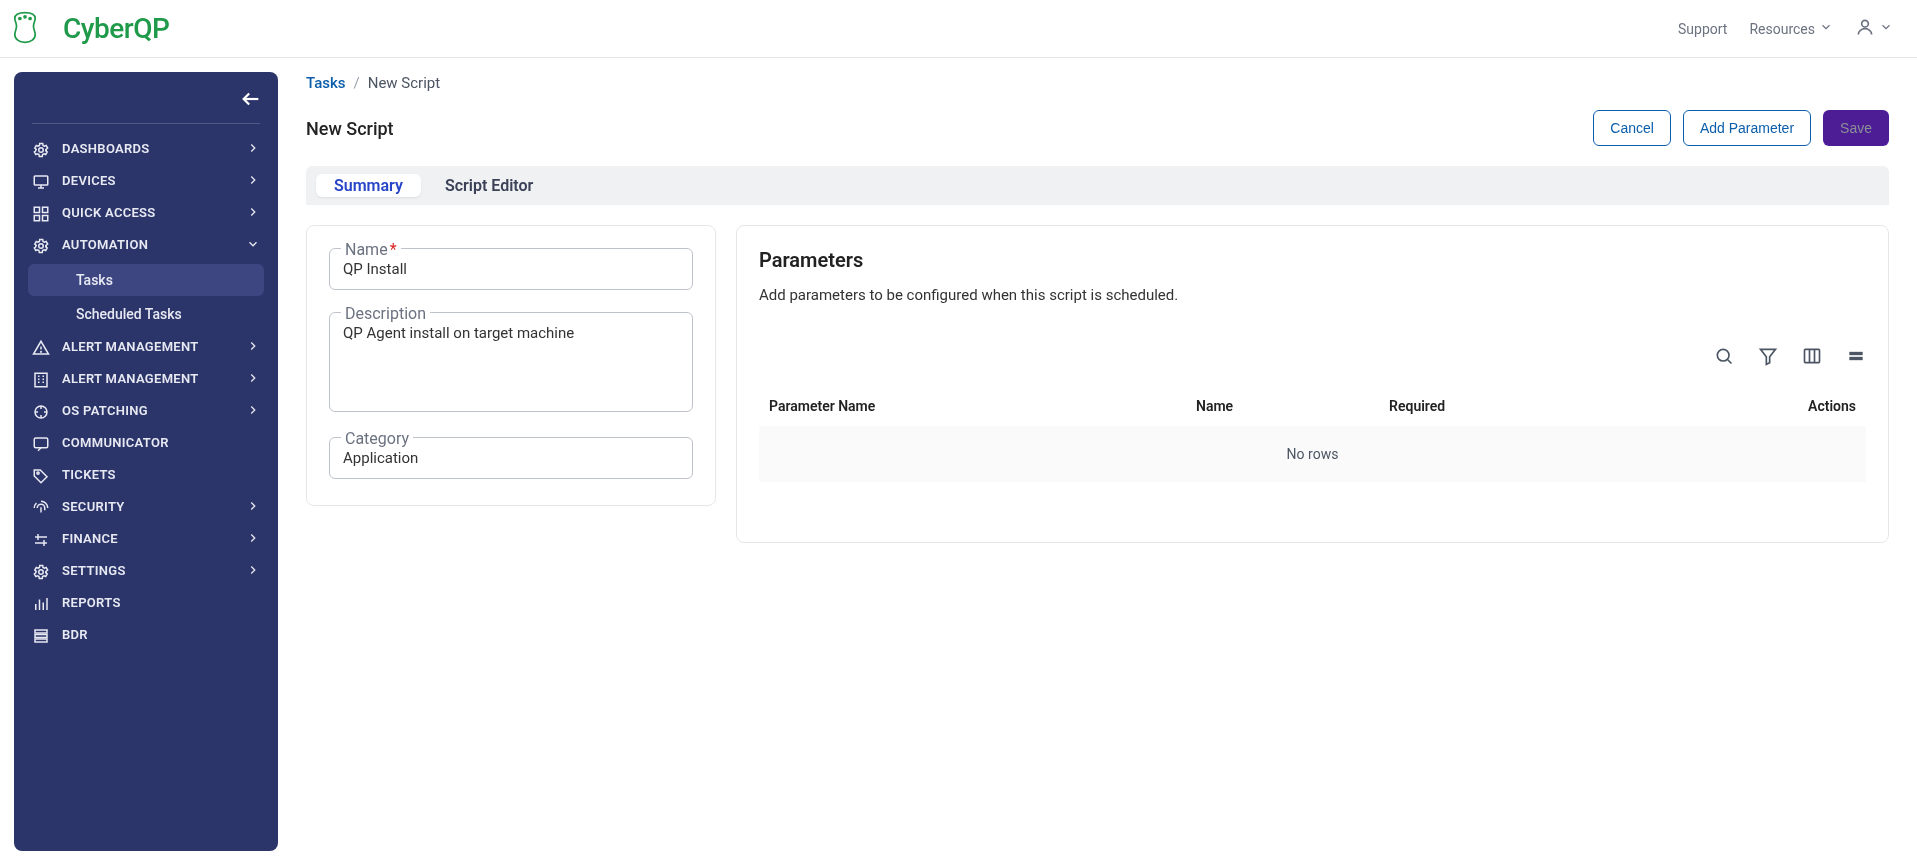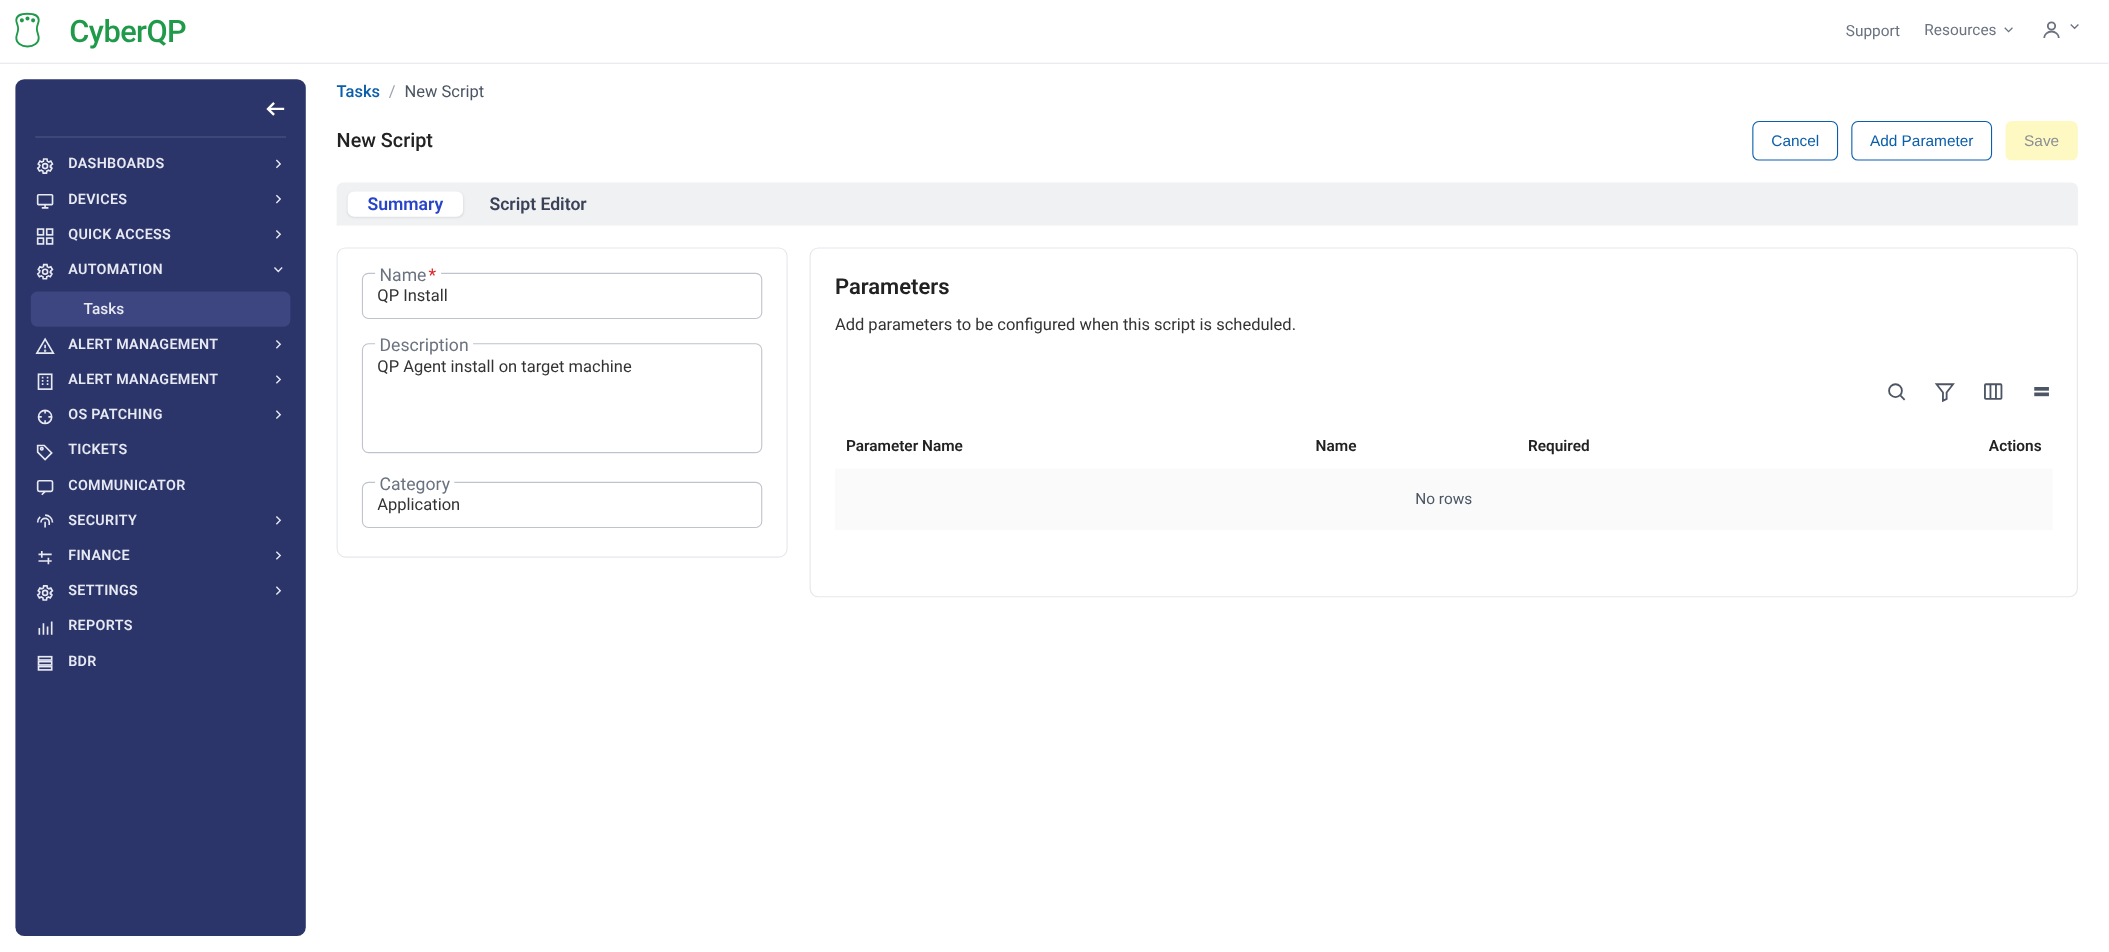--- a/index.html
+++ b/index.html
@@ -23,21 +23,21 @@
   }
   .brand { display:flex; align-items:center; gap:21px; }
   .brand svg { width: 34px; height: 34px; }
   .brand-text {
     font-size: 28px;
     font-weight: 500;
     color: #1F9A4A;
     letter-spacing: -0.5px;
   }
   .topbar-right { display:flex; align-items:center; gap:22px; color:#6b7280; }
-  .top-link { cursor:pointer; font-size:14px; display:flex; align-items:flex-start; gap:4px; }
+  .top-link { cursor:pointer; font-size:14px; display:flex; align-items:center; gap:4px; }
 
   
   .layout {
     display: flex;
     min-height: calc(100vh - 58px);
   }
 
   
   .sidebar {
     width: 264px;
@@ -107,21 +107,21 @@
   .btn {
     padding: 9px 16px;
     border-radius: 6px;
     font-size: 14px;
     font-weight: 500;
     cursor:pointer;
     border: 1px solid transparent;
     background: #fff;
   }
   .btn-outline { border-color:#0b5eab; color:#0b5eab; background:#fff; }
-  .btn-disabled { background:#fef9c3; color:#8b8f97; cursor:not-allowed; }
+  .btn-disabled { background:#4c1d95; color:#8b8f97; cursor:not-allowed; }
 
   
   .tabbar {
     background:#f0f1f3;
     border-radius: 6px 6px 0 0;
     padding: 8px 10px;
     display:flex; gap:6px;
     margin-bottom: 20px;
   }
   .tab {
@@ -309,20 +309,21 @@
               <path d="M19 12a7 7 0 0 0-.1-1l2-1.6-2-3.4-2.4 1a7 7 0 0 0-1.8-1l-.4-2.6h-4l-.4 2.6a7 7 0 0 0-1.8 1l-2.4-1-2 3.4 2 1.6A7 7 0 0 0 5 12a7 7 0 0 0 .1 1l-2 1.6 2 3.4 2.4-1a7 7 0 0 0 1.8 1l.4 2.6h4l.4-2.6a7 7 0 0 0 1.8-1l2.4 1 2-3.4-2-1.6c.1-.3.1-.7.1-1z"></path>
             </svg>
           </span>
           <span>AUTOMATION</span>
           <span class="spacer"></span>
           <span><svg width="14" height="14" viewBox="0 0 24 24" fill="none" stroke="currentColor" stroke-width="2.2">
               <polyline points="6 9 12 15 18 9"></polyline>
             </svg></span>
         </div>
         <div class="nav-sub active">Tasks</div>
+        <div class="nav-sub">Scheduled Tasks</div>
         <div class="nav-item">
           <span class="icon-slot">
             <svg width="18" height="18" viewBox="0 0 24 24" fill="none" stroke="currentColor" stroke-width="2">
               <path d="M12 3 2 20h20L12 3z"></path>
               <line x1="12" y1="10" x2="12" y2="14"></line>
               <circle cx="12" cy="17" r="0.5" fill="currentColor"></circle>
             </svg>
           </span>
           <span>ALERT MANAGEMENT</span>
           <span class="spacer"></span>
@@ -360,35 +361,35 @@
           </span>
           <span>OS PATCHING</span>
           <span class="spacer"></span>
           <span><svg width="14" height="14" viewBox="0 0 24 24" fill="none" stroke="currentColor" stroke-width="2.2">
               <polyline points="9 6 15 12 9 18"></polyline>
             </svg></span>
         </div>
         <div class="nav-item">
           <span class="icon-slot">
             <svg width="18" height="18" viewBox="0 0 24 24" fill="none" stroke="currentColor" stroke-width="2">
+              <rect x="3" y="4" width="18" height="13" rx="2"></rect>
+              <path d="M8 21l4-4"></path>
+            </svg>
+          </span>
+          <span>COMMUNICATOR</span>
+          <span class="spacer"></span>
+        </div>
+        <div class="nav-item">
+          <span class="icon-slot">
+            <svg width="18" height="18" viewBox="0 0 24 24" fill="none" stroke="currentColor" stroke-width="2">
               <path d="M20 13l-8 8-9-9V4h8l9 9z"></path>
               <circle cx="8" cy="8" r="1.5"></circle>
             </svg>
           </span>
           <span>TICKETS</span>
-          <span class="spacer"></span>
-        </div>
-        <div class="nav-item">
-          <span class="icon-slot">
-            <svg width="18" height="18" viewBox="0 0 24 24" fill="none" stroke="currentColor" stroke-width="2">
-              <rect x="3" y="4" width="18" height="13" rx="2"></rect>
-              <path d="M8 21l4-4"></path>
-            </svg>
-          </span>
-          <span>COMMUNICATOR</span>
           <span class="spacer"></span>
         </div>
         <div class="nav-item">
           <span class="icon-slot">
             <svg width="18" height="18" viewBox="0 0 24 24" fill="none" stroke="currentColor" stroke-width="2">
               <path d="M12 3a9 9 0 0 1 9 9"></path>
               <path d="M12 7a5 5 0 0 1 5 5v3"></path>
               <path d="M12 11v7"></path>
               <path d="M7 12a5 5 0 0 1 5-5"></path>
               <path d="M3 12a9 9 0 0 1 3-6.7"></path>

